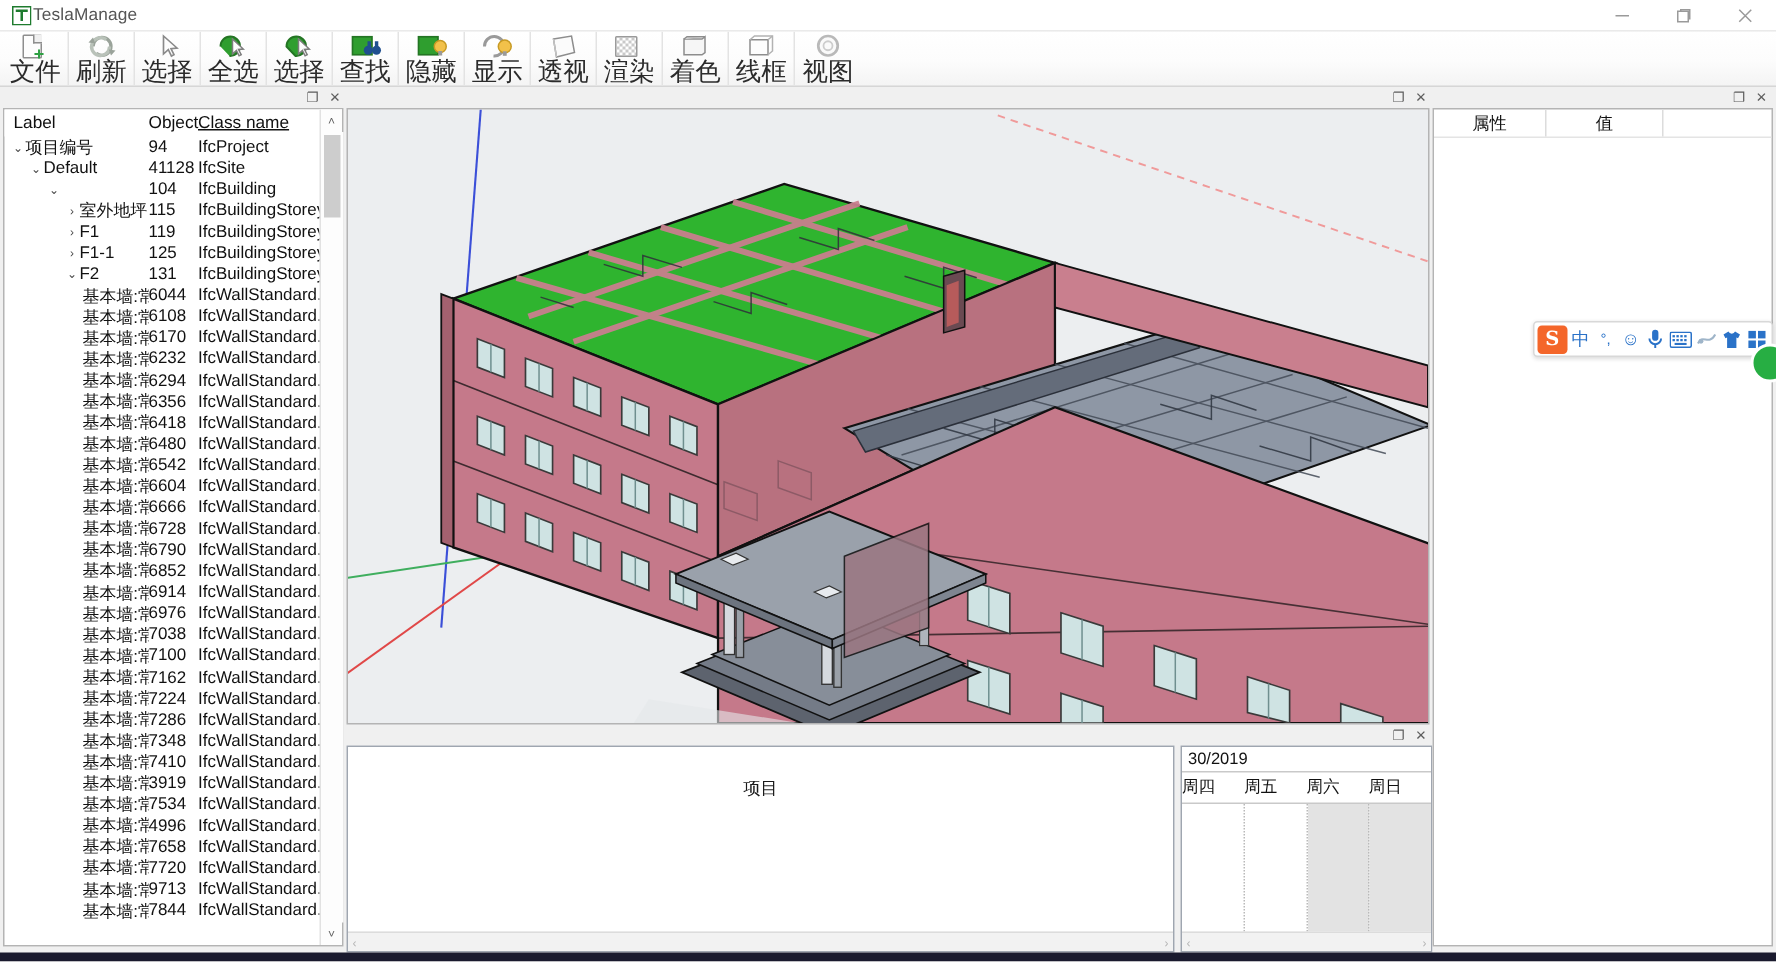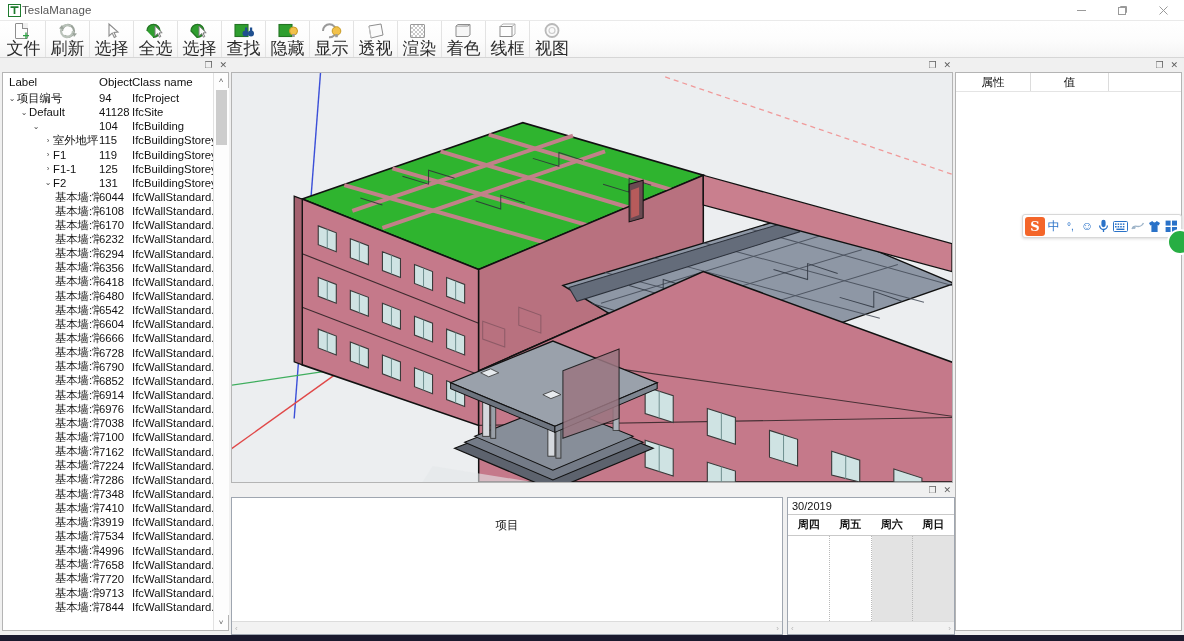--- a/index.html
+++ b/index.html
@@ -98,21 +98,21 @@
     display:flex; flex-direction:column; min-height:0;
     position: relative;
   }
   .tree-head {
     display:flex; height:18px; min-height:18px; align-items:center;
     font-size:11.5px; color:#101010; background:#fff;
     padding-left:6px;
   }
   .th-label { width:90px; }
   .th-object { width:33px; }
-  .th-class { flex:1; }
+  .th-class { flex:1;text-decoration:underline; }
   .tree-rows { flex:1; overflow:hidden; position:relative; }
   .trow {
     display:flex; height:14.15px; align-items:center;
     font-size:11.3px; color:#111; white-space:nowrap;
   }
   .trow .c-label { width:96px; display:flex; align-items:center; overflow:hidden; }
   .trow .c-obj { width:33px; }
   .trow .c-cls { flex:1; overflow:hidden; text-overflow:ellipsis; }
   .chev { width:10px; display:inline-block; font-size:8px; color:#4a4a4a; text-align:center;}
   .tscroll {
@@ -145,21 +145,21 @@
     display:flex; align-items:center; justify-content:space-between; padding:0 3px;
     font-size:8px; color:#b5b5b5;
   }
   .cal-box {
     width:168px; min-width:168px; border:1px solid #9fa6b0; background:#fff;
     display:flex; flex-direction:column;
   }
   .cal-date { font-size:11px; color:#111; padding:2px 0 2px 4px; }
   .cal-head { display:flex; border-top:1px solid #c9c9c9; }
   .cal-col-h {
-    flex:1; text-align:center; font-size:11px; color:#111; padding:2px 0 3px;font-weight:bold;
+    flex:1; font-size:11px; color:#111; padding:2px 0 3px;
   }
   .cal-grid { flex:1; display:flex; border-top:1px solid #c9c9c9; }
   .cal-col { flex:1; border-right:1px dotted #b9b9b9; }
   .cal-col:last-child{ border-right:none; }
   .cal-col.weekend { background:#e3e3e3; }
 
   
   .right-panel {
     width:229px; min-width:229px; display:flex; flex-direction:column;
     padding-right:2px; background:#f0f0f0;

